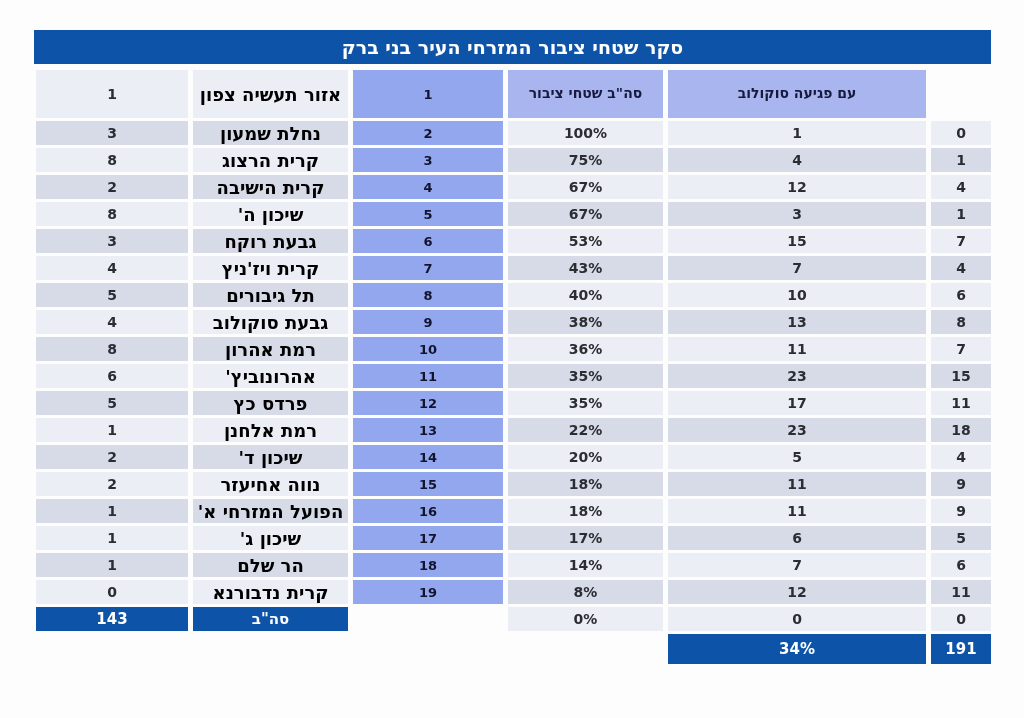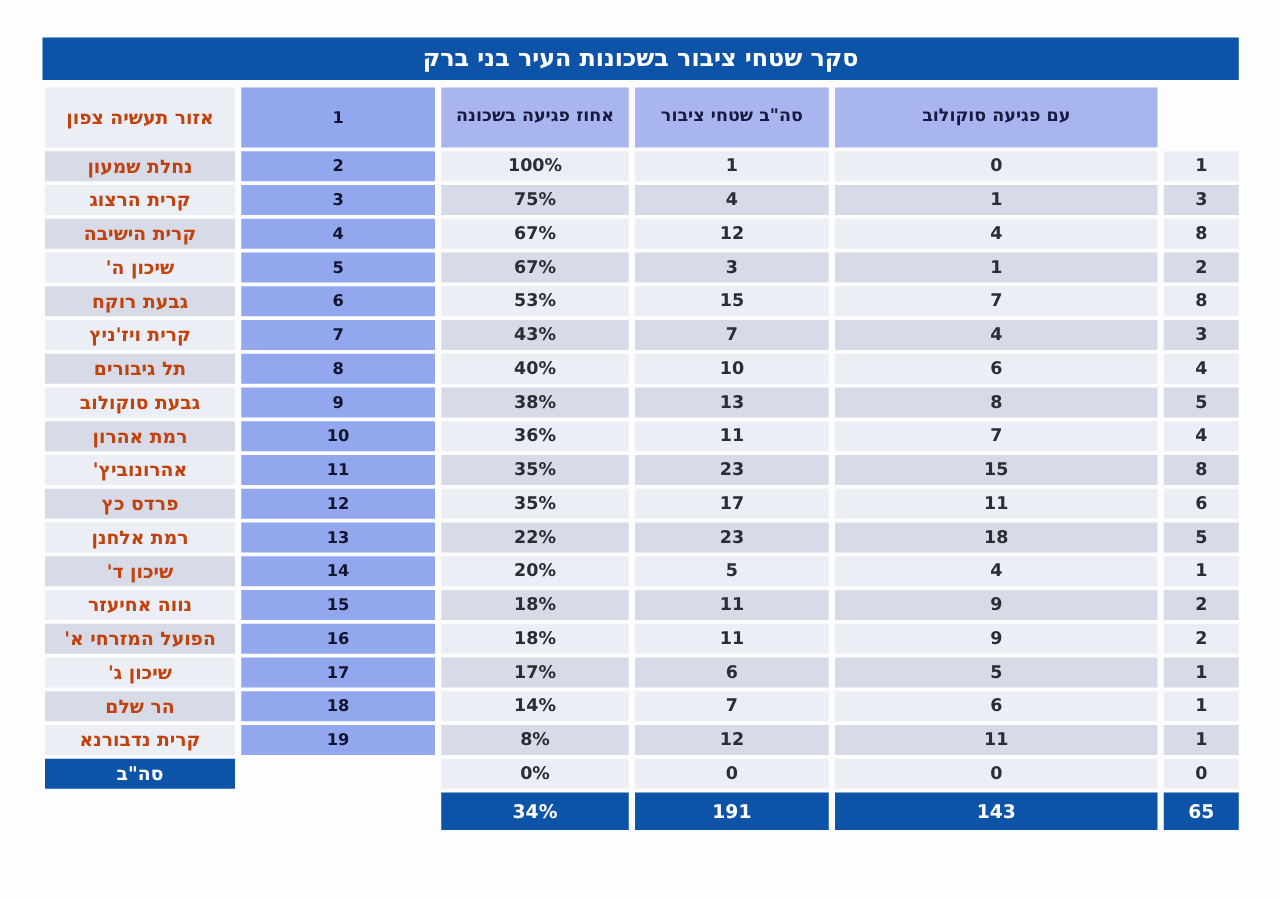--- a/index.html
+++ b/index.html
@@ -42,52 +42,50 @@
   .header.empty, .footer.empty { background: transparent; }
   .num {
     background: #93a7ee;
     color: #12142e;
     font-weight: bold;
     font-size: 13px;
   }
   .light { background: #ebeef4; }
   .dark  { background: #d6dbe7; }
   .name {
-    color: #c2410c;
-    font-size: 15px;
+    color: #000000;
+    font-size: 18px;
     font-weight: 600;
   }
   .val, .pct {
     color: #2c2d33;
     font-size: 14px;
     font-weight: 600;
   }
   .footer {
     background: #0d53a8;
     color: #ffffff;
     font-weight: bold;
     font-size: 15px;
   }
   [data-name="rows-container"] { display: contents; }
 </style>
 </head>
 <body>
 
 <div class="board" data-name="survey-table">
-  <div class="title-bar" data-name="table-title">סקר שטחי ציבור בשכונות העיר בני ברק</div>
+  <div class="title-bar" data-name="table-title">סקר שטחי ציבור המזרחי העיר בני ברק</div>
 
   <div class="grid" data-name="table-grid">
 
     <div class="cell header empty" data-name="header-cell-row-number"></div>
     <div class="cell header" data-name="header-cell-with-damage">עם פגיעה סוקולוב</div>
     <div class="cell header" data-name="header-cell-total">סה"ב שטחי ציבור</div>
-    <div class="cell header" data-name="header-cell-percent">אחוז פגיעה בשכונה</div>
 
     <div data-name="rows-container"><div class="cell num" data-name="row-number">1</div><div class="cell name light" data-name="neighborhood-name">אזור תעשיה צפון</div><div class="cell val light" data-name="with-damage-value">1</div><div class="cell val light" data-name="without-damage-value">0</div><div class="cell val light" data-name="total-value">1</div><div class="cell pct light" data-name="percent-value">100%</div><div class="cell num" data-name="row-number">2</div><div class="cell name dark" data-name="neighborhood-name">נחלת שמעון</div><div class="cell val dark" data-name="with-damage-value">3</div><div class="cell val dark" data-name="without-damage-value">1</div><div class="cell val dark" data-name="total-value">4</div><div class="cell pct dark" data-name="percent-value">75%</div><div class="cell num" data-name="row-number">3</div><div class="cell name light" data-name="neighborhood-name">קרית הרצוג</div><div class="cell val light" data-name="with-damage-value">8</div><div class="cell val light" data-name="without-damage-value">4</div><div class="cell val light" data-name="total-value">12</div><div class="cell pct light" data-name="percent-value">67%</div><div class="cell num" data-name="row-number">4</div><div class="cell name dark" data-name="neighborhood-name">קרית הישיבה</div><div class="cell val dark" data-name="with-damage-value">2</div><div class="cell val dark" data-name="without-damage-value">1</div><div class="cell val dark" data-name="total-value">3</div><div class="cell pct dark" data-name="percent-value">67%</div><div class="cell num" data-name="row-number">5</div><div class="cell name light" data-name="neighborhood-name">שיכון ה'</div><div class="cell val light" data-name="with-damage-value">8</div><div class="cell val light" data-name="without-damage-value">7</div><div class="cell val light" data-name="total-value">15</div><div class="cell pct light" data-name="percent-value">53%</div><div class="cell num" data-name="row-number">6</div><div class="cell name dark" data-name="neighborhood-name">גבעת רוקח</div><div class="cell val dark" data-name="with-damage-value">3</div><div class="cell val dark" data-name="without-damage-value">4</div><div class="cell val dark" data-name="total-value">7</div><div class="cell pct dark" data-name="percent-value">43%</div><div class="cell num" data-name="row-number">7</div><div class="cell name light" data-name="neighborhood-name">קרית ויז'ניץ</div><div class="cell val light" data-name="with-damage-value">4</div><div class="cell val light" data-name="without-damage-value">6</div><div class="cell val light" data-name="total-value">10</div><div class="cell pct light" data-name="percent-value">40%</div><div class="cell num" data-name="row-number">8</div><div class="cell name dark" data-name="neighborhood-name">תל גיבורים</div><div class="cell val dark" data-name="with-damage-value">5</div><div class="cell val dark" data-name="without-damage-value">8</div><div class="cell val dark" data-name="total-value">13</div><div class="cell pct dark" data-name="percent-value">38%</div><div class="cell num" data-name="row-number">9</div><div class="cell name light" data-name="neighborhood-name">גבעת סוקולוב</div><div class="cell val light" data-name="with-damage-value">4</div><div class="cell val light" data-name="without-damage-value">7</div><div class="cell val light" data-name="total-value">11</div><div class="cell pct light" data-name="percent-value">36%</div><div class="cell num" data-name="row-number">10</div><div class="cell name dark" data-name="neighborhood-name">רמת אהרון</div><div class="cell val dark" data-name="with-damage-value">8</div><div class="cell val dark" data-name="without-damage-value">15</div><div class="cell val dark" data-name="total-value">23</div><div class="cell pct dark" data-name="percent-value">35%</div><div class="cell num" data-name="row-number">11</div><div class="cell name light" data-name="neighborhood-name">אהרונוביץ'</div><div class="cell val light" data-name="with-damage-value">6</div><div class="cell val light" data-name="without-damage-value">11</div><div class="cell val light" data-name="total-value">17</div><div class="cell pct light" data-name="percent-value">35%</div><div class="cell num" data-name="row-number">12</div><div class="cell name dark" data-name="neighborhood-name">פרדס כץ</div><div class="cell val dark" data-name="with-damage-value">5</div><div class="cell val dark" data-name="without-damage-value">18</div><div class="cell val dark" data-name="total-value">23</div><div class="cell pct dark" data-name="percent-value">22%</div><div class="cell num" data-name="row-number">13</div><div class="cell name light" data-name="neighborhood-name">רמת אלחנן</div><div class="cell val light" data-name="with-damage-value">1</div><div class="cell val light" data-name="without-damage-value">4</div><div class="cell val light" data-name="total-value">5</div><div class="cell pct light" data-name="percent-value">20%</div><div class="cell num" data-name="row-number">14</div><div class="cell name dark" data-name="neighborhood-name">שיכון ד'</div><div class="cell val dark" data-name="with-damage-value">2</div><div class="cell val dark" data-name="without-damage-value">9</div><div class="cell val dark" data-name="total-value">11</div><div class="cell pct dark" data-name="percent-value">18%</div><div class="cell num" data-name="row-number">15</div><div class="cell name light" data-name="neighborhood-name">נווה אחיעזר</div><div class="cell val light" data-name="with-damage-value">2</div><div class="cell val light" data-name="without-damage-value">9</div><div class="cell val light" data-name="total-value">11</div><div class="cell pct light" data-name="percent-value">18%</div><div class="cell num" data-name="row-number">16</div><div class="cell name dark" data-name="neighborhood-name">הפועל המזרחי א'</div><div class="cell val dark" data-name="with-damage-value">1</div><div class="cell val dark" data-name="without-damage-value">5</div><div class="cell val dark" data-name="total-value">6</div><div class="cell pct dark" data-name="percent-value">17%</div><div class="cell num" data-name="row-number">17</div><div class="cell name light" data-name="neighborhood-name">שיכון ג'</div><div class="cell val light" data-name="with-damage-value">1</div><div class="cell val light" data-name="without-damage-value">6</div><div class="cell val light" data-name="total-value">7</div><div class="cell pct light" data-name="percent-value">14%</div><div class="cell num" data-name="row-number">18</div><div class="cell name dark" data-name="neighborhood-name">הר שלם</div><div class="cell val dark" data-name="with-damage-value">1</div><div class="cell val dark" data-name="without-damage-value">11</div><div class="cell val dark" data-name="total-value">12</div><div class="cell pct dark" data-name="percent-value">8%</div><div class="cell num" data-name="row-number">19</div><div class="cell name light" data-name="neighborhood-name">קרית נדבורנא</div><div class="cell val light" data-name="with-damage-value">0</div><div class="cell val light" data-name="without-damage-value">0</div><div class="cell val light" data-name="total-value">0</div><div class="cell pct light" data-name="percent-value">0%</div></div>
 
     <div class="cell footer empty" data-name="footer-cell-row-number"></div>
     <div class="cell footer" data-name="footer-cell-label">סה"ב</div>
-    <div class="cell footer" data-name="footer-cell-with-damage">65</div>
     <div class="cell footer" data-name="footer-cell-without-damage">143</div>
     <div class="cell footer" data-name="footer-cell-total">191</div>
     <div class="cell footer" data-name="footer-cell-percent">34%</div>
   </div>
 </div>
 
 </body></html>

